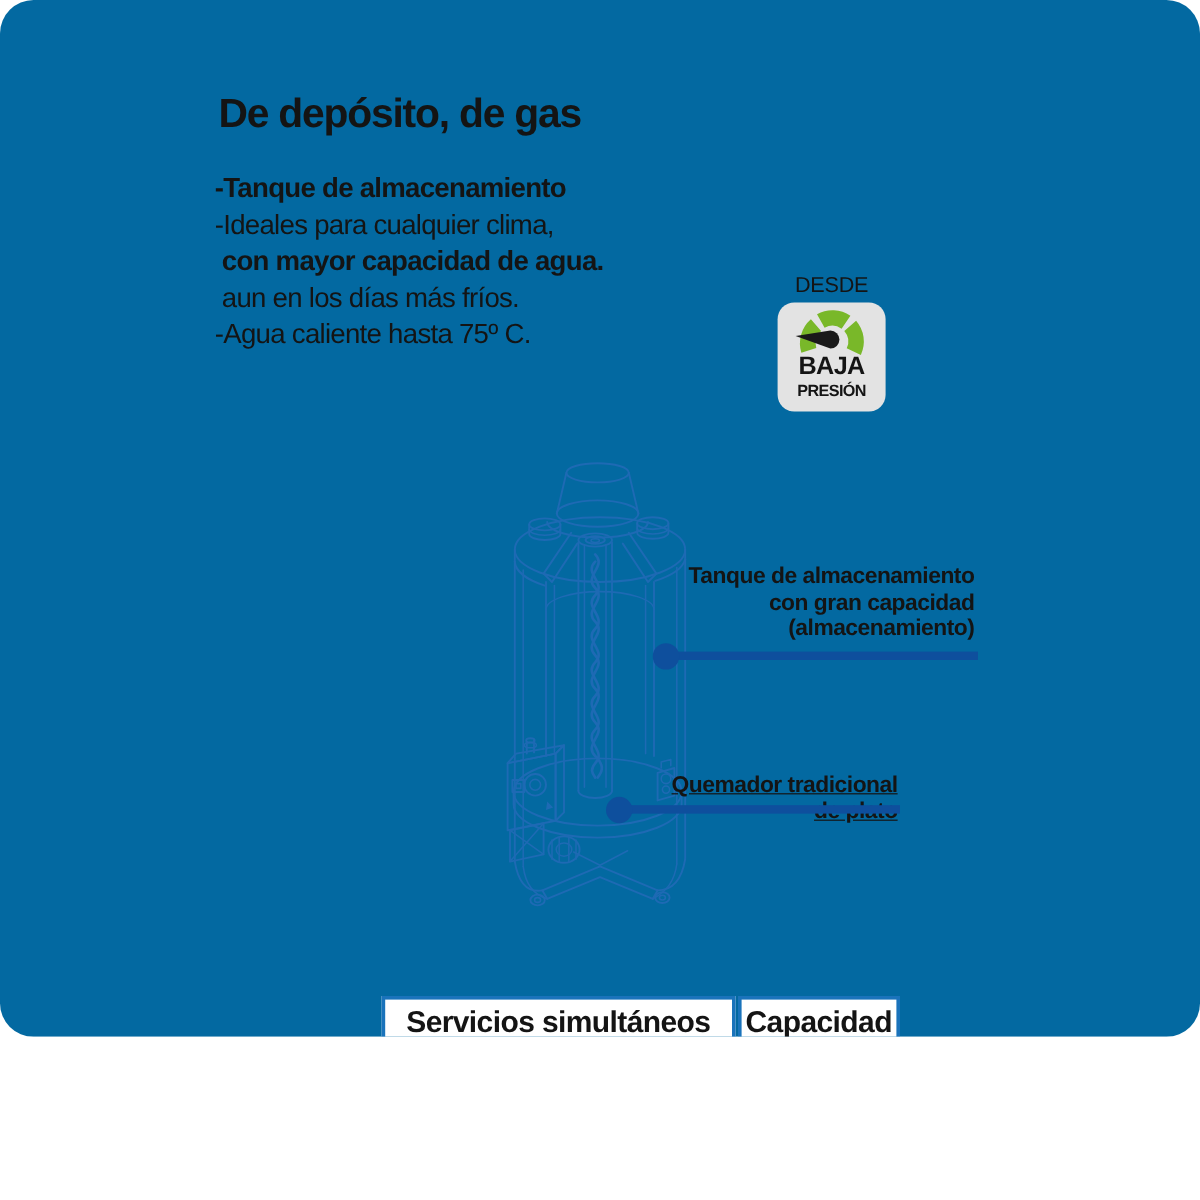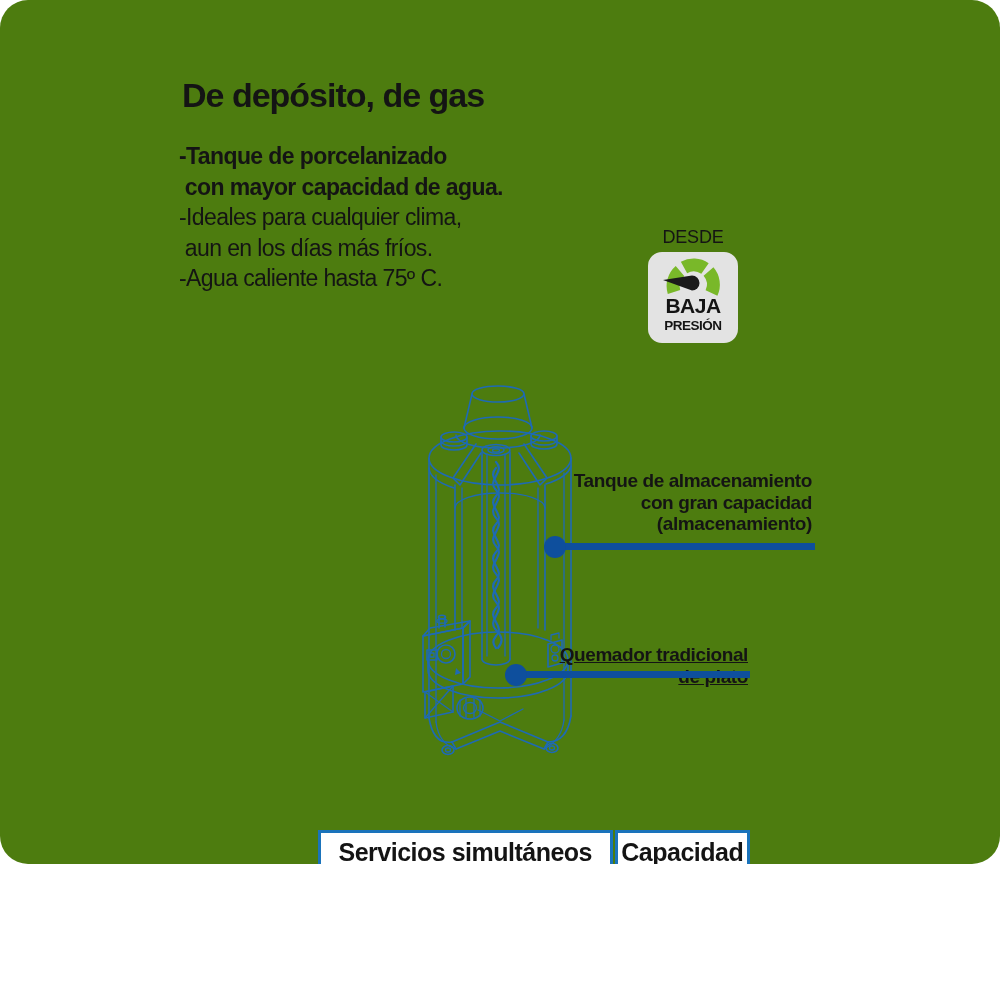--- a/index.html
+++ b/index.html
@@ -1,21 +1,21 @@
 <!DOCTYPE html>
 <html style="--diagram-blue: #1e6ab4; --callout-blue: #0e4f9d; --table-border: #1a73bb; --gauge-green: #79b829; --badge-bg: #e3e3e3; --ink: #141414;"><head>
 <meta charset="utf-8">
 <style>
   :root{
     --diagram-blue:#1e6ab4; --callout-blue:#0e4f9d; --table-border:#1a73bb;
     --gauge-green:#79b829; --badge-bg:#e3e3e3; --ink:#141414;
   }
   *{margin:0;padding:0;box-sizing:border-box;}
   body{background:#fff;font-family:"Liberation Sans",sans-serif;color:var(--ink);}
-  .canvas{position:relative;width:1000px;height:864px;background:#4d7c0f;overflow:hidden;border-radius:28px;}
+  .canvas{position:relative;width:1000px;height:864px;background:#0369a1;overflow:hidden;border-radius:28px;}
 
   .page-title{position:absolute;left:182px;top:76px;font-size:34px;font-weight:bold;letter-spacing:-1px;}
 
   .features{position:absolute;left:179px;top:141px;font-size:23px;line-height:30.5px;letter-spacing:-0.6px;}
   .features .line{white-space:pre;}
   .features .bold{font-weight:bold;}
 
   .badge-heading{position:absolute;left:648px;top:227px;width:90px;text-align:center;font-size:18px;font-weight:normal;letter-spacing:-0.2px;}
   .pressure-badge{position:absolute;left:648px;top:252px;width:90px;height:91px;background:var(--badge-bg);border-radius:14px;}
   .pressure-badge svg{position:absolute;left:0;top:0;}
@@ -48,23 +48,23 @@
   .spec-table .col2{width:31.5%;margin-top:36px;}
 </style>
 </head>
 <body>
 
 <div class="canvas">
 
   <div class="page-title">De depósito, de gas</div>
 
   <div class="features">
-    <div class="line bold">-Tanque de porcelanizado</div>
+    <div class="line bold">-Tanque de almacenamiento</div>
+    <div class="line">-Ideales para cualquier clima,</div>
     <div class="line bold"> con mayor capacidad de agua.</div>
-    <div class="line">-Ideales para cualquier clima,</div>
     <div class="line"> aun en los días más fríos.</div>
     <div class="line">-Agua caliente hasta 75º C.</div>
   </div>
 
   <div class="badge-heading">DESDE</div>
   <div class="pressure-badge">
     <svg width="90" height="91" viewBox="0 0 90 91">
       <path class="g-arc" d="M26,40 A20,20 0 0 1 32,19"></path>
       <path class="g-arc" d="M36,15.5 A20,20 0 0 1 57,16.5"></path>
       <path class="g-arc" d="M60.5,19.5 A20,20 0 0 1 63.5,41"></path>

